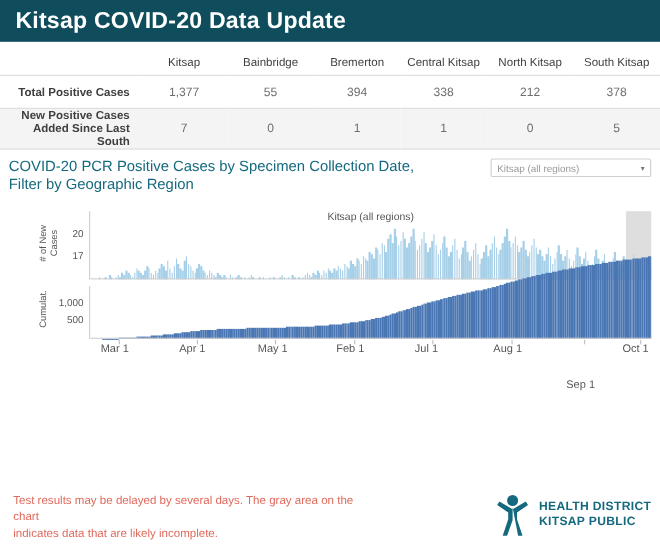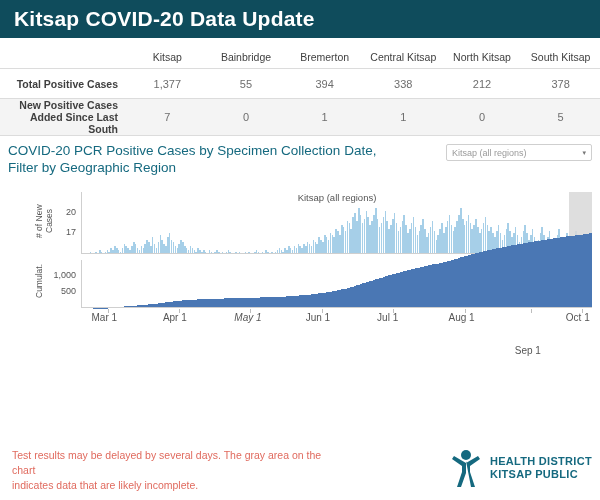--- a/index.html
+++ b/index.html
@@ -733,23 +733,23 @@
   </div>
   <div class="ytick" id="ytick-b0" style="left: 36px; top: 270px;">1,000</div>
   <div class="ytick" id="ytick-b1" style="left: 36px; top: 286px;">500</div>
 
   <div class="xaxis" id="x-axis">
       <div class="xtickmark" style="left: 5%;"></div>
       <div class="tk" style="left: calc(5% - 16px); top: 3px;">Mar 1</div>
       <div class="xtickmark" style="left: 19%;"></div>
       <div class="tk" style="left: calc(19% - 16px); top: 3px;">Apr 1</div>
       <div class="xtickmark" style="left: 33%;"></div>
-      <div class="tk" style="left: calc(33% - 16px); top: 3px; font-style: italic;">May 1</div>
+      <div class="tk" style="left: calc(33% - 16px); top: 3px;">May 1</div>
       <div class="xtickmark" style="left: 47%;"></div>
-      <div class="tk" style="left: calc(47% - 16px); top: 3px;">Jun 1</div>
+      <div class="tk" style="left: calc(47% - 16px); top: 3px;">Feb 1</div>
       <div class="xtickmark" style="left: 61%;"></div>
       <div class="tk" style="left: calc(61% - 16px); top: 3px;">Jul 1</div>
       <div class="xtickmark" style="left: 75%;"></div>
       <div class="tk" style="left: calc(75% - 16px); top: 3px;">Aug 1</div>
       <div class="xtickmark" style="left: 88%;"></div>
       <div class="tk" style="left: calc(88% - 16px); top: 3px; margin-top: 33px;">Sep 1</div>
       <div class="xtickmark" style="left: 98%;"></div>
       <div class="tk" style="left: calc(98% - 16px); top: 3px;">Oct 1</div>
     </div>
 

